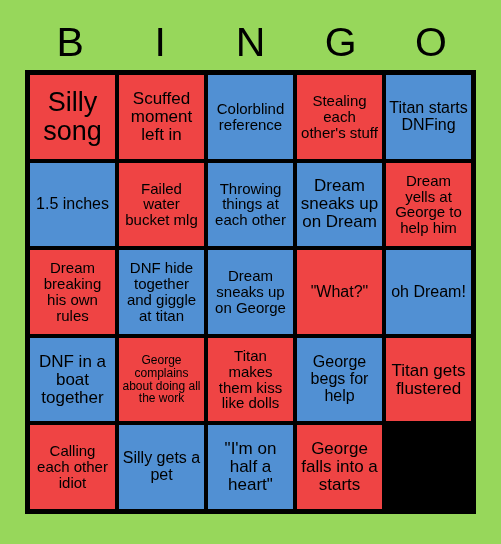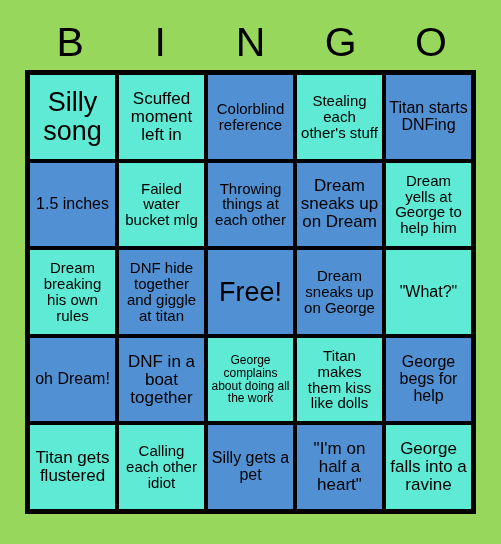--- a/index.html
+++ b/index.html
@@ -63,21 +63,21 @@
     display: flex;
     align-items: center;
     justify-content: center;
     text-align: center;
     padding: 2px 3px;
     color: #000000;
     overflow: hidden;
     hyphens: none;
     word-break: normal;
   }
-  .cell.green { background: #5eead4; }
+  .cell.green { background: #ef4444; }
   .cell.blue  { background: #5190d3; }
 
   .cell-text {
     display: block;
     width: 100%;
     line-height: 1.06;
     font-size: 15px;
   }
   
   .s-xl .cell-text { font-size: 27px; }
@@ -129,23 +129,20 @@
       </div>
       <div class="cell green s-sm">
         <span class="cell-text">Dream yells at George to help him</span>
       </div>
       <div class="cell green s-sm">
         <span class="cell-text">Dream breaking his own rules</span>
       </div>
       <div class="cell blue s-sm">
         <span class="cell-text">DNF hide together and giggle at titan</span>
       </div>
-      <div class="cell blue s-xl">
-        <span class="cell-text">Free!</span>
-      </div>
       <div class="cell blue s-sm">
         <span class="cell-text">Dream sneaks up on George</span>
       </div>
       <div class="cell green s-lg">
         <span class="cell-text">"What?"</span>
       </div>
       <div class="cell blue s-lg">
         <span class="cell-text">oh Dream!</span>
       </div>
       <div class="cell blue s-md">
@@ -166,17 +163,17 @@
       <div class="cell green s-sm">
         <span class="cell-text">Calling each other idiot</span>
       </div>
       <div class="cell blue s-lg">
         <span class="cell-text">Silly gets a pet</span>
       </div>
       <div class="cell blue s-md">
         <span class="cell-text">"I'm on half a heart"</span>
       </div>
       <div class="cell green s-md">
-        <span class="cell-text">George falls into a ravine</span>
+        <span class="cell-text">George falls into a starts</span>
       </div>
     </div>
 
 </div>
 
 </body></html>

